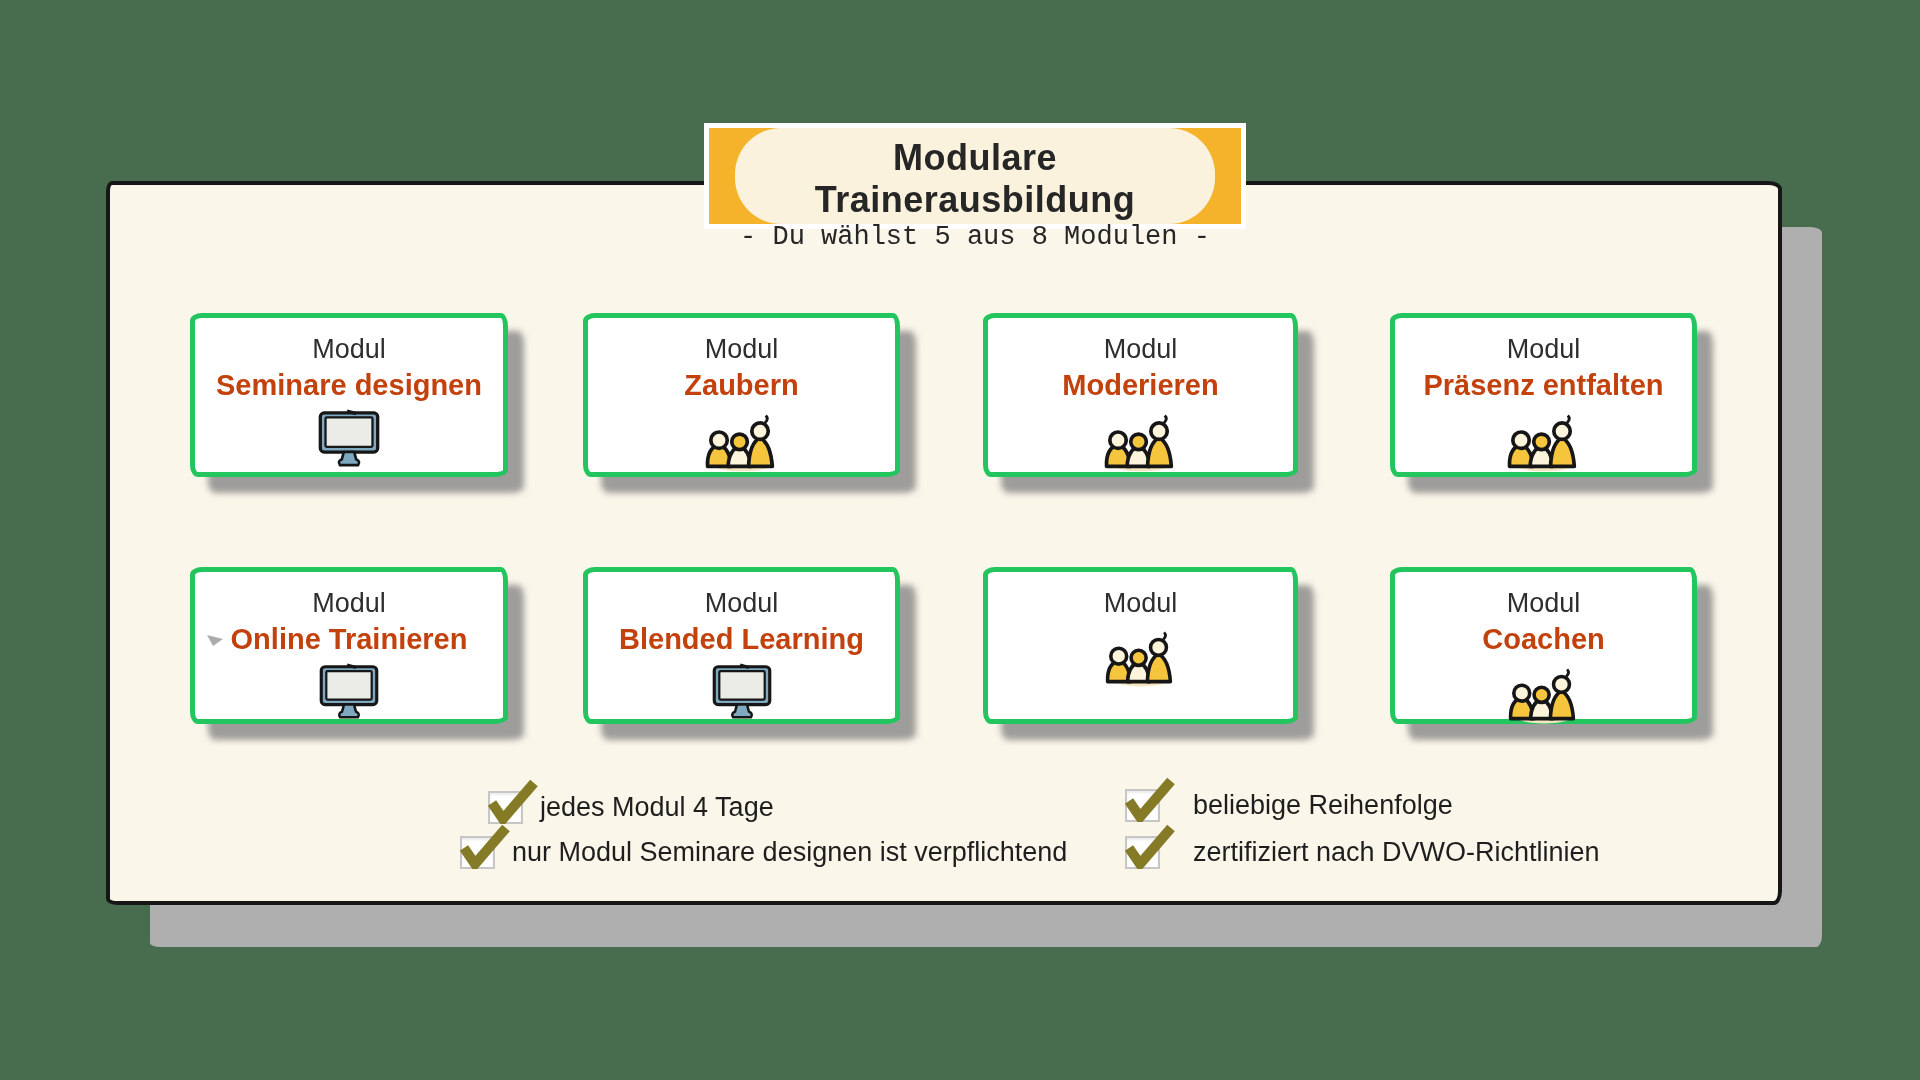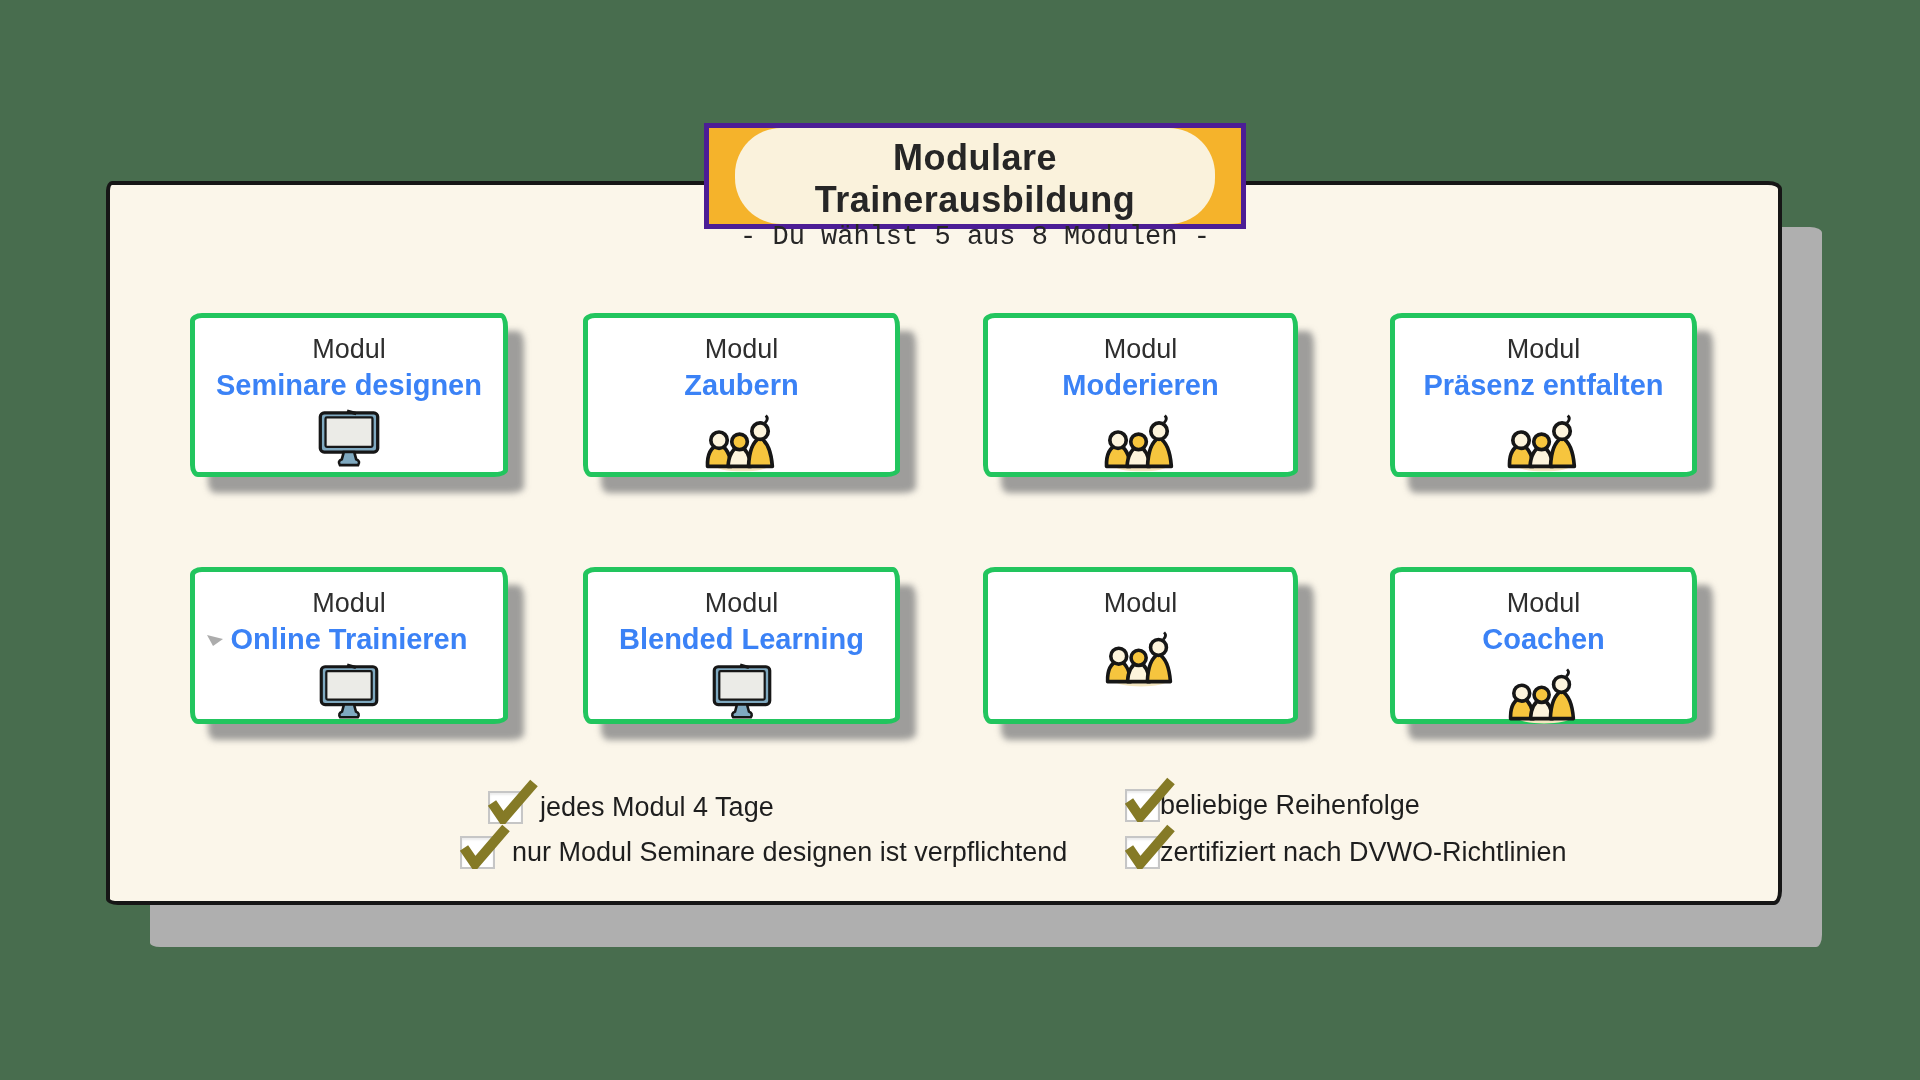--- a/index.html
+++ b/index.html
@@ -15,56 +15,56 @@
   .panel {
     position:absolute; left:106px; top:181px; width:1676px; height:724px;
     background:#FBF6EA; border:4px solid #161616; box-sizing:border-box;
     border-radius: 6px 14px 8px 12px / 10px 8px 14px 6px;
     box-shadow: 42px 44px 0 -2px #AFAFAF;
     z-index:1;
   }
   
   .banner {
     position:absolute; left:704px; top:123px; width:542px; height:106px;
-    background:#F5B32B; border:5px solid #4c1d95; box-sizing:border-box;
+    background:#F5B32B; border:5px solid #ffffff; box-sizing:border-box;
     z-index:5;
   }
   .banner-inner {
     position:absolute; left:26px; right:26px; top:0; bottom:0;
     background:#FAF2DC; border-radius:46px;
     text-align:center; padding-top:9px; box-sizing:border-box;
   }
   .banner-title { font-size:36px; font-weight:bold; color:#262626; line-height:42px; letter-spacing:0.5px; }
   .banner-subtitle { font-size:27px; color:#262626; line-height:33px;font-family:Liberation Mono, monospace; }
 
   
   .card {
     position:absolute; background:#FFFFFF;
     border:5px solid #22c55e; box-sizing:border-box;
     border-radius: 12px 7px 14px 8px / 8px 14px 7px 12px;
     box-shadow: 17px 17px 6px -1px rgba(135,135,135,0.8);
     text-align:center; padding-top:13px; z-index:2;
   }
   .card-label { font-size:27px; color:#2E2E2E; line-height:36px; }
-  .card-title { font-size:29px; font-weight:bold; color:#3b82f6; line-height:37px; }
+  .card-title { font-size:29px; font-weight:bold; color:#c2410c; line-height:37px; }
   .card-icon  { margin-top:5px; line-height:0; }
 
   
   .check-item {
     position:absolute; display:flex; align-items:center; z-index:2;
   }
   .cbox {
     position:relative; width:35px; height:33px; flex:0 0 35px;
     background:#FFFFFF; border:2px solid #C6C6C6; box-sizing:border-box;
     box-shadow: inset 0 2px 2px rgba(0,0,0,0.08);
   }
   .checkmark { position:absolute; left:-3px; top:-15px; }
   .check-label { font-size:27px; color:#1E1E1E; white-space:nowrap; }
   .gap-l { margin-left:17px;text-align:right; }
-  .gap-r { }
+  .gap-r { margin-left:33px; }
 
   .artifact { position:absolute; left:206px; top:633px; z-index:2; line-height:0; }
 </style>
 </head>
 <body>
 
 <div class="stage">
 
   <div class="panel"></div>
 

